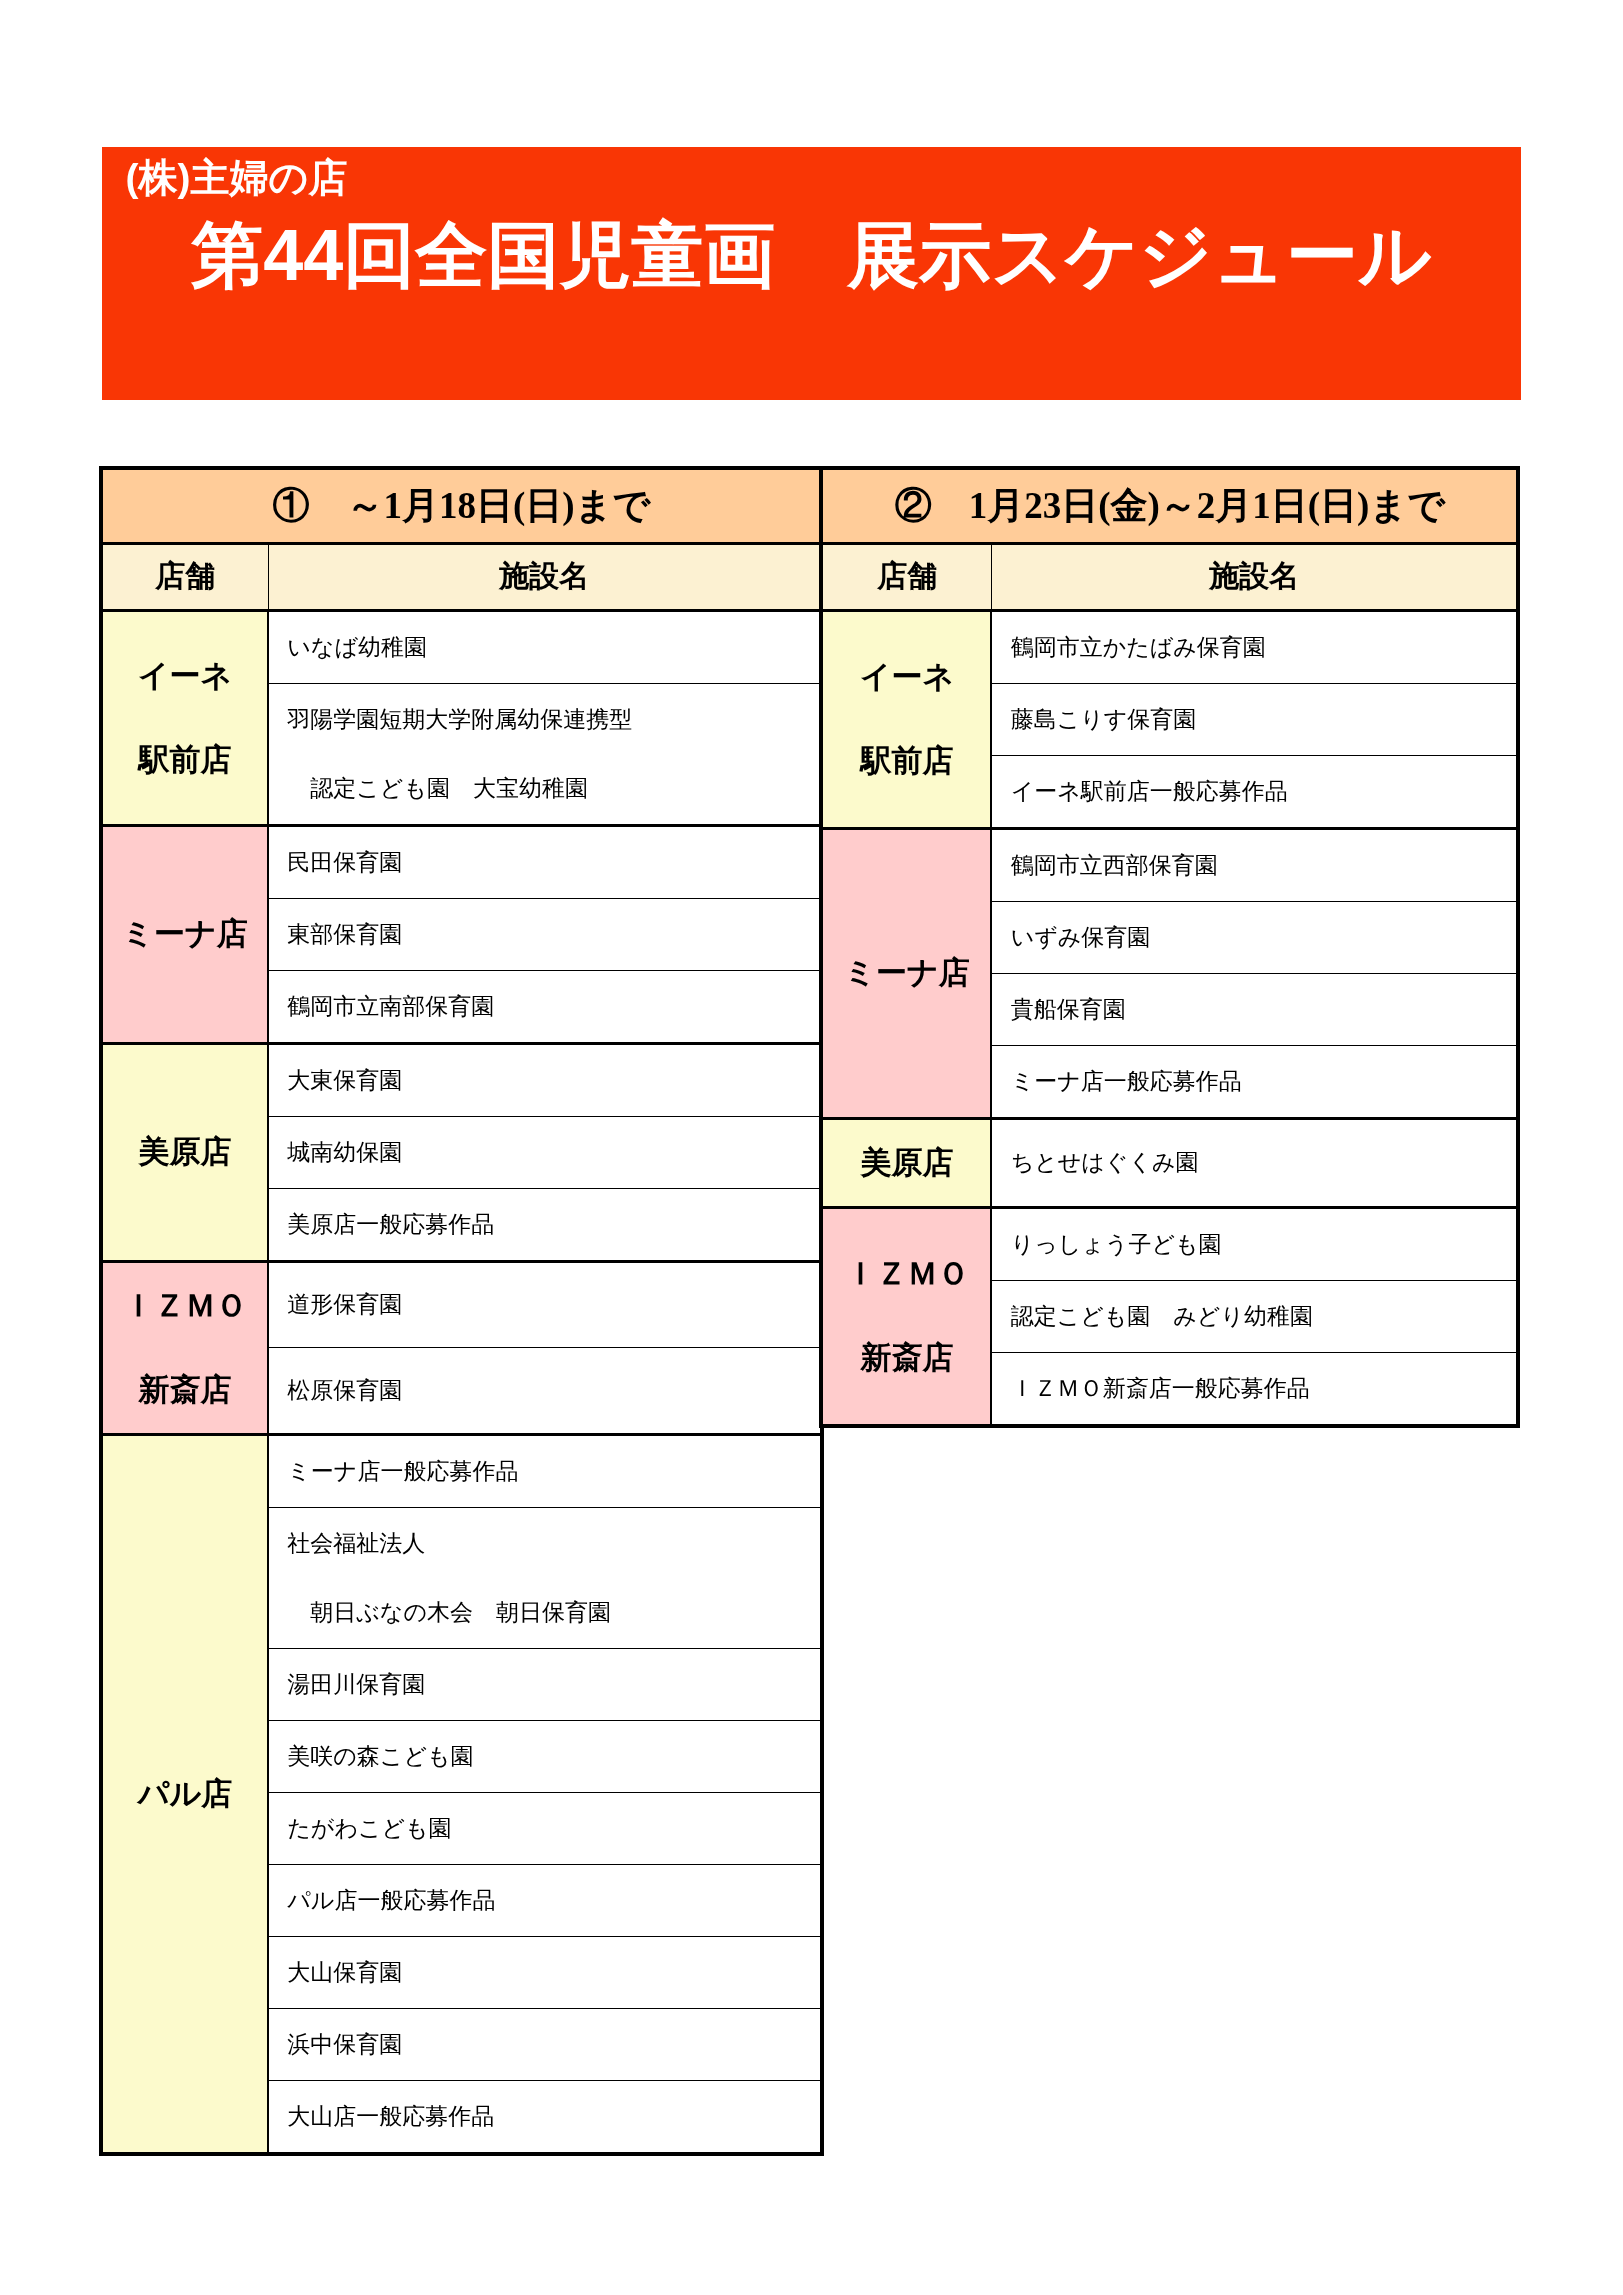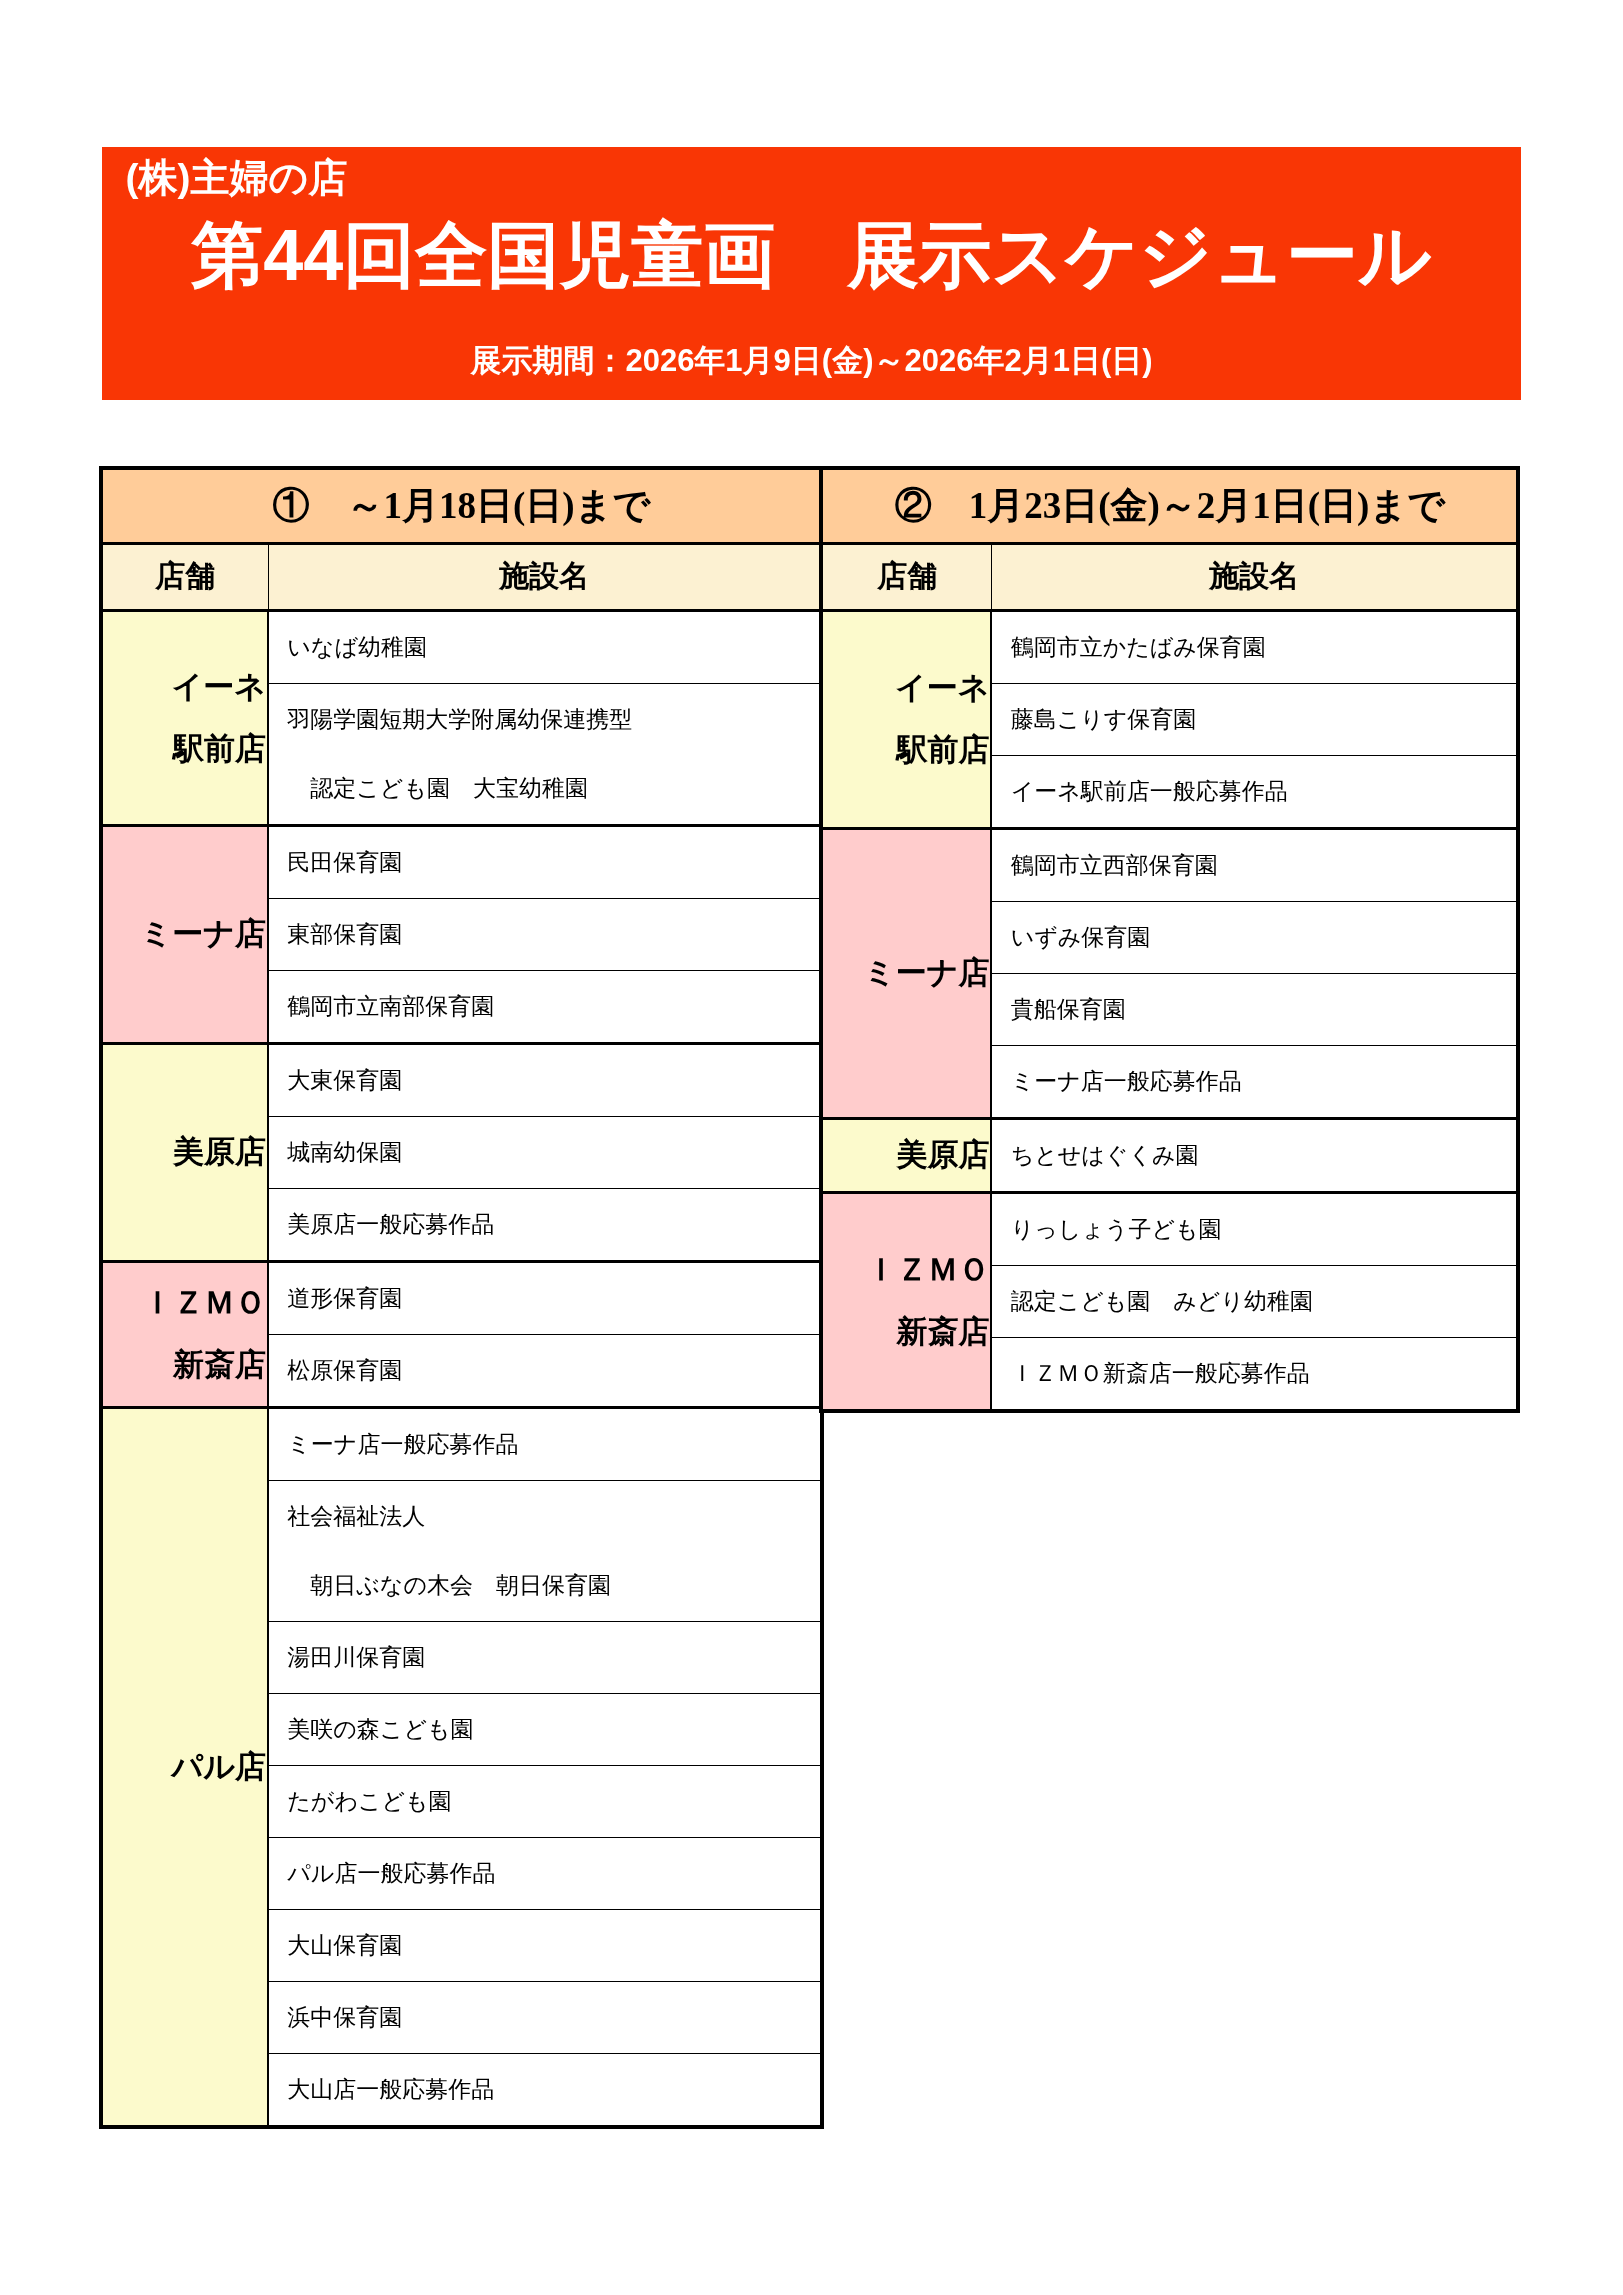--- a/index.html
+++ b/index.html
@@ -46,39 +46,38 @@
     border-bottom:3.9px solid var(--border,#000);
     font-family:Liberation Serif, serif;
   }
   td.sub{
     background:var(--subheader-bg,#FCF1D2);
     font-size:30px;font-weight:bold;text-align:center;vertical-align:middle;
     border-bottom:3.3px solid var(--border,#000);
   }
   tr.sec > td{border-top:3.9px solid var(--border,#000);}
   td.store{
-    font-size:31px;font-weight:bold;text-align:right;vertical-align:middle;
-    white-space:pre-line;line-height:62px;
+    font-size:31px;font-weight:bold;text-align:center;vertical-align:middle;
+    white-space:pre-line;line-height:84px;
     border-right:2px solid var(--border,#000);
   }
   td.store.yellow{background:var(--yellow-store,#FCFACC);}
   td.store.pink{background:var(--pink-store,#FFCCCC);}
   td.fac{
     background:var(--facility-bg,#ffffff);
     font-size:23px;font-weight:normal;text-align:left;vertical-align:middle;
     padding-left:18.3px;white-space:pre-line;line-height:69px;
   }
 </style>
 </head>
 <body>
 
 <div class="banner">
   <div class="company">(株)主婦の店</div>
   <div class="title">第44回全国児童画　展示スケジュール</div>
-  <div class="period">展示期間：2026年1月9日(金)～2026年2月1日(日)</div>
 </div>
 
 <div class="tables">
 
   <table class="sched" id="t1">
     <colgroup>
         <col style="width:167px">
         <col>
       </colgroup>
     <tbody>

